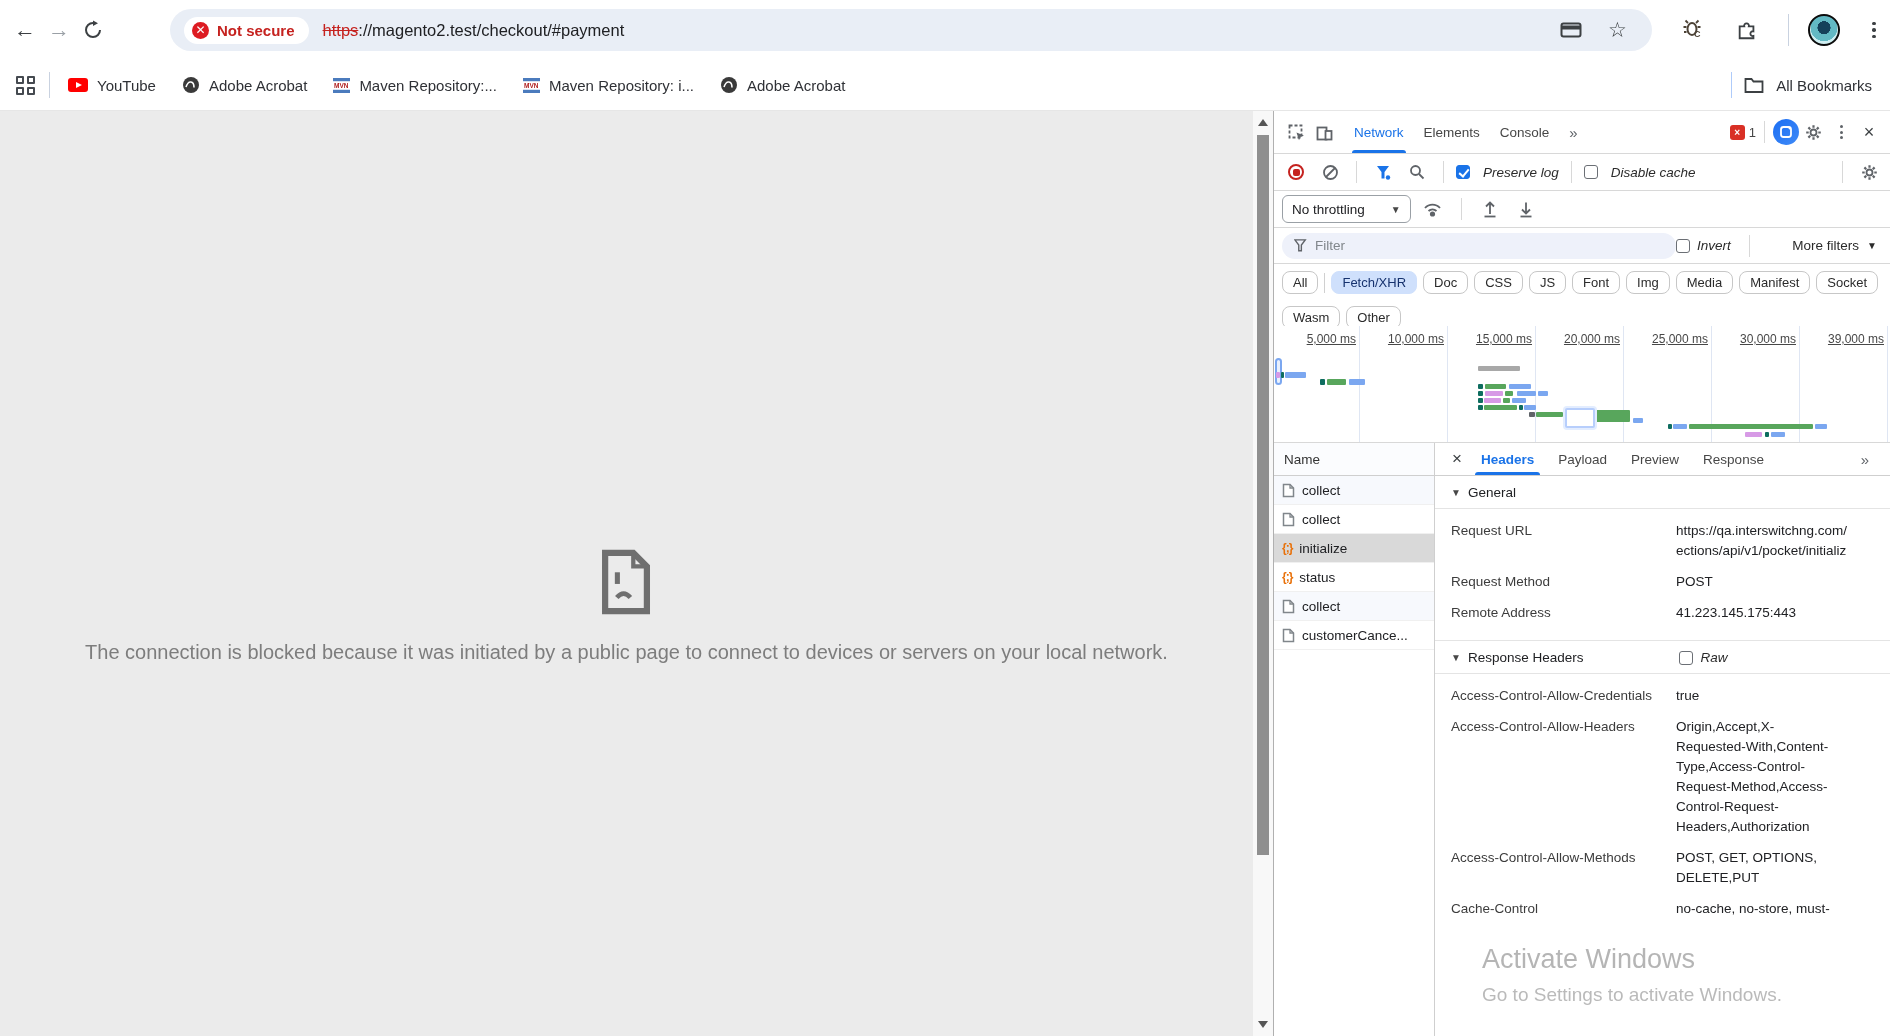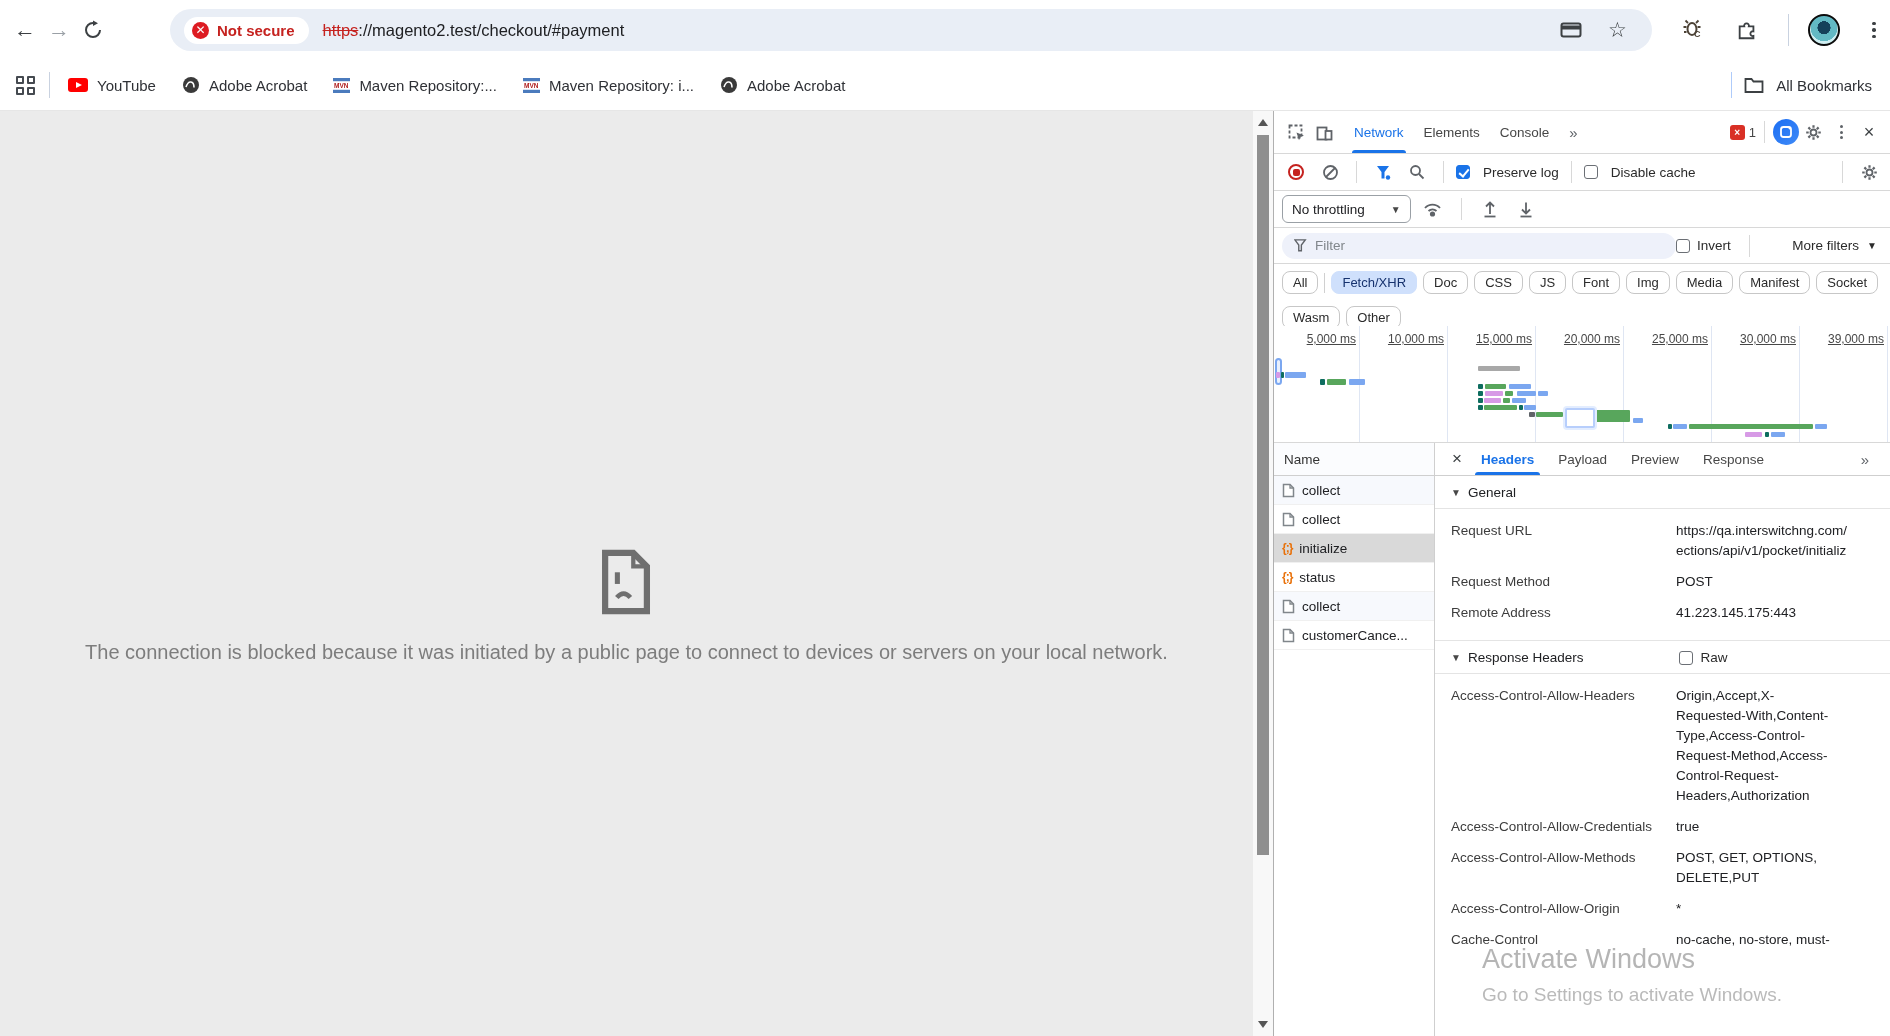--- a/index.html
+++ b/index.html
@@ -81,21 +81,21 @@
   #det-content{flex:1;overflow:hidden;}
   .sec-title{display:flex;align-items:center;padding:9px 0 8px 16px;font-size:13.5px;color:#202124;border-bottom:1px solid #e4e4e4;cursor:pointer;}
   .sec-title .tri{margin-right:7px;font-size:10px;color:#474747;}
   .hrow{display:flex;padding:5.5px 0;}
   .hlabel{width:225px;padding-left:16px;flex:0 0 auto;color:#3c3c3c;line-height:20px;overflow-wrap:break-word;}
   .hvalue{flex:1;white-space:pre-line;line-height:20px;color:#202124;overflow:hidden;}
   .dot{display:inline-block;width:13px;height:13px;border-radius:50%;background:#1a873b;margin-right:8px;vertical-align:-2px;}
   .cbx{width:14px;height:14px;border:1.5px solid #6b6f75;border-radius:3px;box-sizing:border-box;background:#fff;flex:0 0 auto;cursor:pointer;}
   .cbx.checked{background:#1a73e8;border-color:#1a73e8;position:relative;}
   .cbx.checked:after{content:"";position:absolute;left:3.5px;top:0.5px;width:4px;height:8px;border:solid #fff;border-width:0 2px 2px 0;transform:rotate(40deg);}
-  .ctl-label{font-size:13.5px;color:#2b2b2b;margin-left:7px;white-space:nowrap;}
+  .ctl-label{font-size:13.5px;color:#2b2b2b;margin-left:7px;white-space:nowrap;font-style:italic;}
   .vsep{width:1px;height:22px;background:#d8d8d8;margin:0 6px;flex:0 0 auto;}
   #throttle-sel{border:1px solid #9aa0a6;border-radius:6px;height:26px;display:flex;align-items:center;padding:0 9px;gap:26px;font-size:13.5px;color:#202124;cursor:pointer;background:#fff;}
   #filter-box{background:#eef1fa;border-radius:14px;height:26px;display:flex;align-items:center;padding:0 12px;gap:8px;width:370px;color:#80868b;}
   #more-filters{margin-left:auto;display:flex;align-items:center;gap:8px;color:#2b2b2b;cursor:pointer;padding-right:6px;}
   
   #wm{left:1482px;top:944px;color:#888;opacity:.62;pointer-events:none;z-index:60;}
   #wm .l1{font-size:27px;font-weight:300;}
   #wm .l2{font-size:19px;font-weight:300;margin-top:9px;color:#909090;}
   svg{display:block;}
 </style>
@@ -517,40 +517,36 @@
           <div class="sec-title">
             <span class="tri">▼</span>
             <span>Response Headers</span>
             <span style="display: flex; align-items: center; margin-left: 96px;">
               <span class="cbx"></span>
               <span class="ctl-label">Raw</span>
             </span>
           </div>
           <div style="padding: 6px 0px 10px;">
             <div class="hrow">
+              <div class="hlabel">Access-Control-Allow-Credentials</div>
+              <div class="hvalue">true</div>
+            </div>
+            <div class="hrow">
               <div class="hlabel">Access-Control-Allow-Headers</div>
               <div class="hvalue">Origin,Accept,X-
 Requested-With,Content-
 Type,Access-Control-
 Request-Method,Access-
 Control-Request-
 Headers,Authorization</div>
             </div>
             <div class="hrow">
-              <div class="hlabel">Access-Control-Allow-Credentials</div>
-              <div class="hvalue">true</div>
-            </div>
-            <div class="hrow">
               <div class="hlabel">Access-Control-Allow-Methods</div>
               <div class="hvalue">POST, GET, OPTIONS,
 DELETE,PUT</div>
-            </div>
-            <div class="hrow">
-              <div class="hlabel">Access-Control-Allow-Origin</div>
-              <div class="hvalue">*</div>
             </div>
             <div class="hrow">
               <div class="hlabel">Cache-Control</div>
               <div class="hvalue">no-cache, no-store, must-</div>
             </div>
           </div>
         </div>
     </div>
   </div>
 </div>

